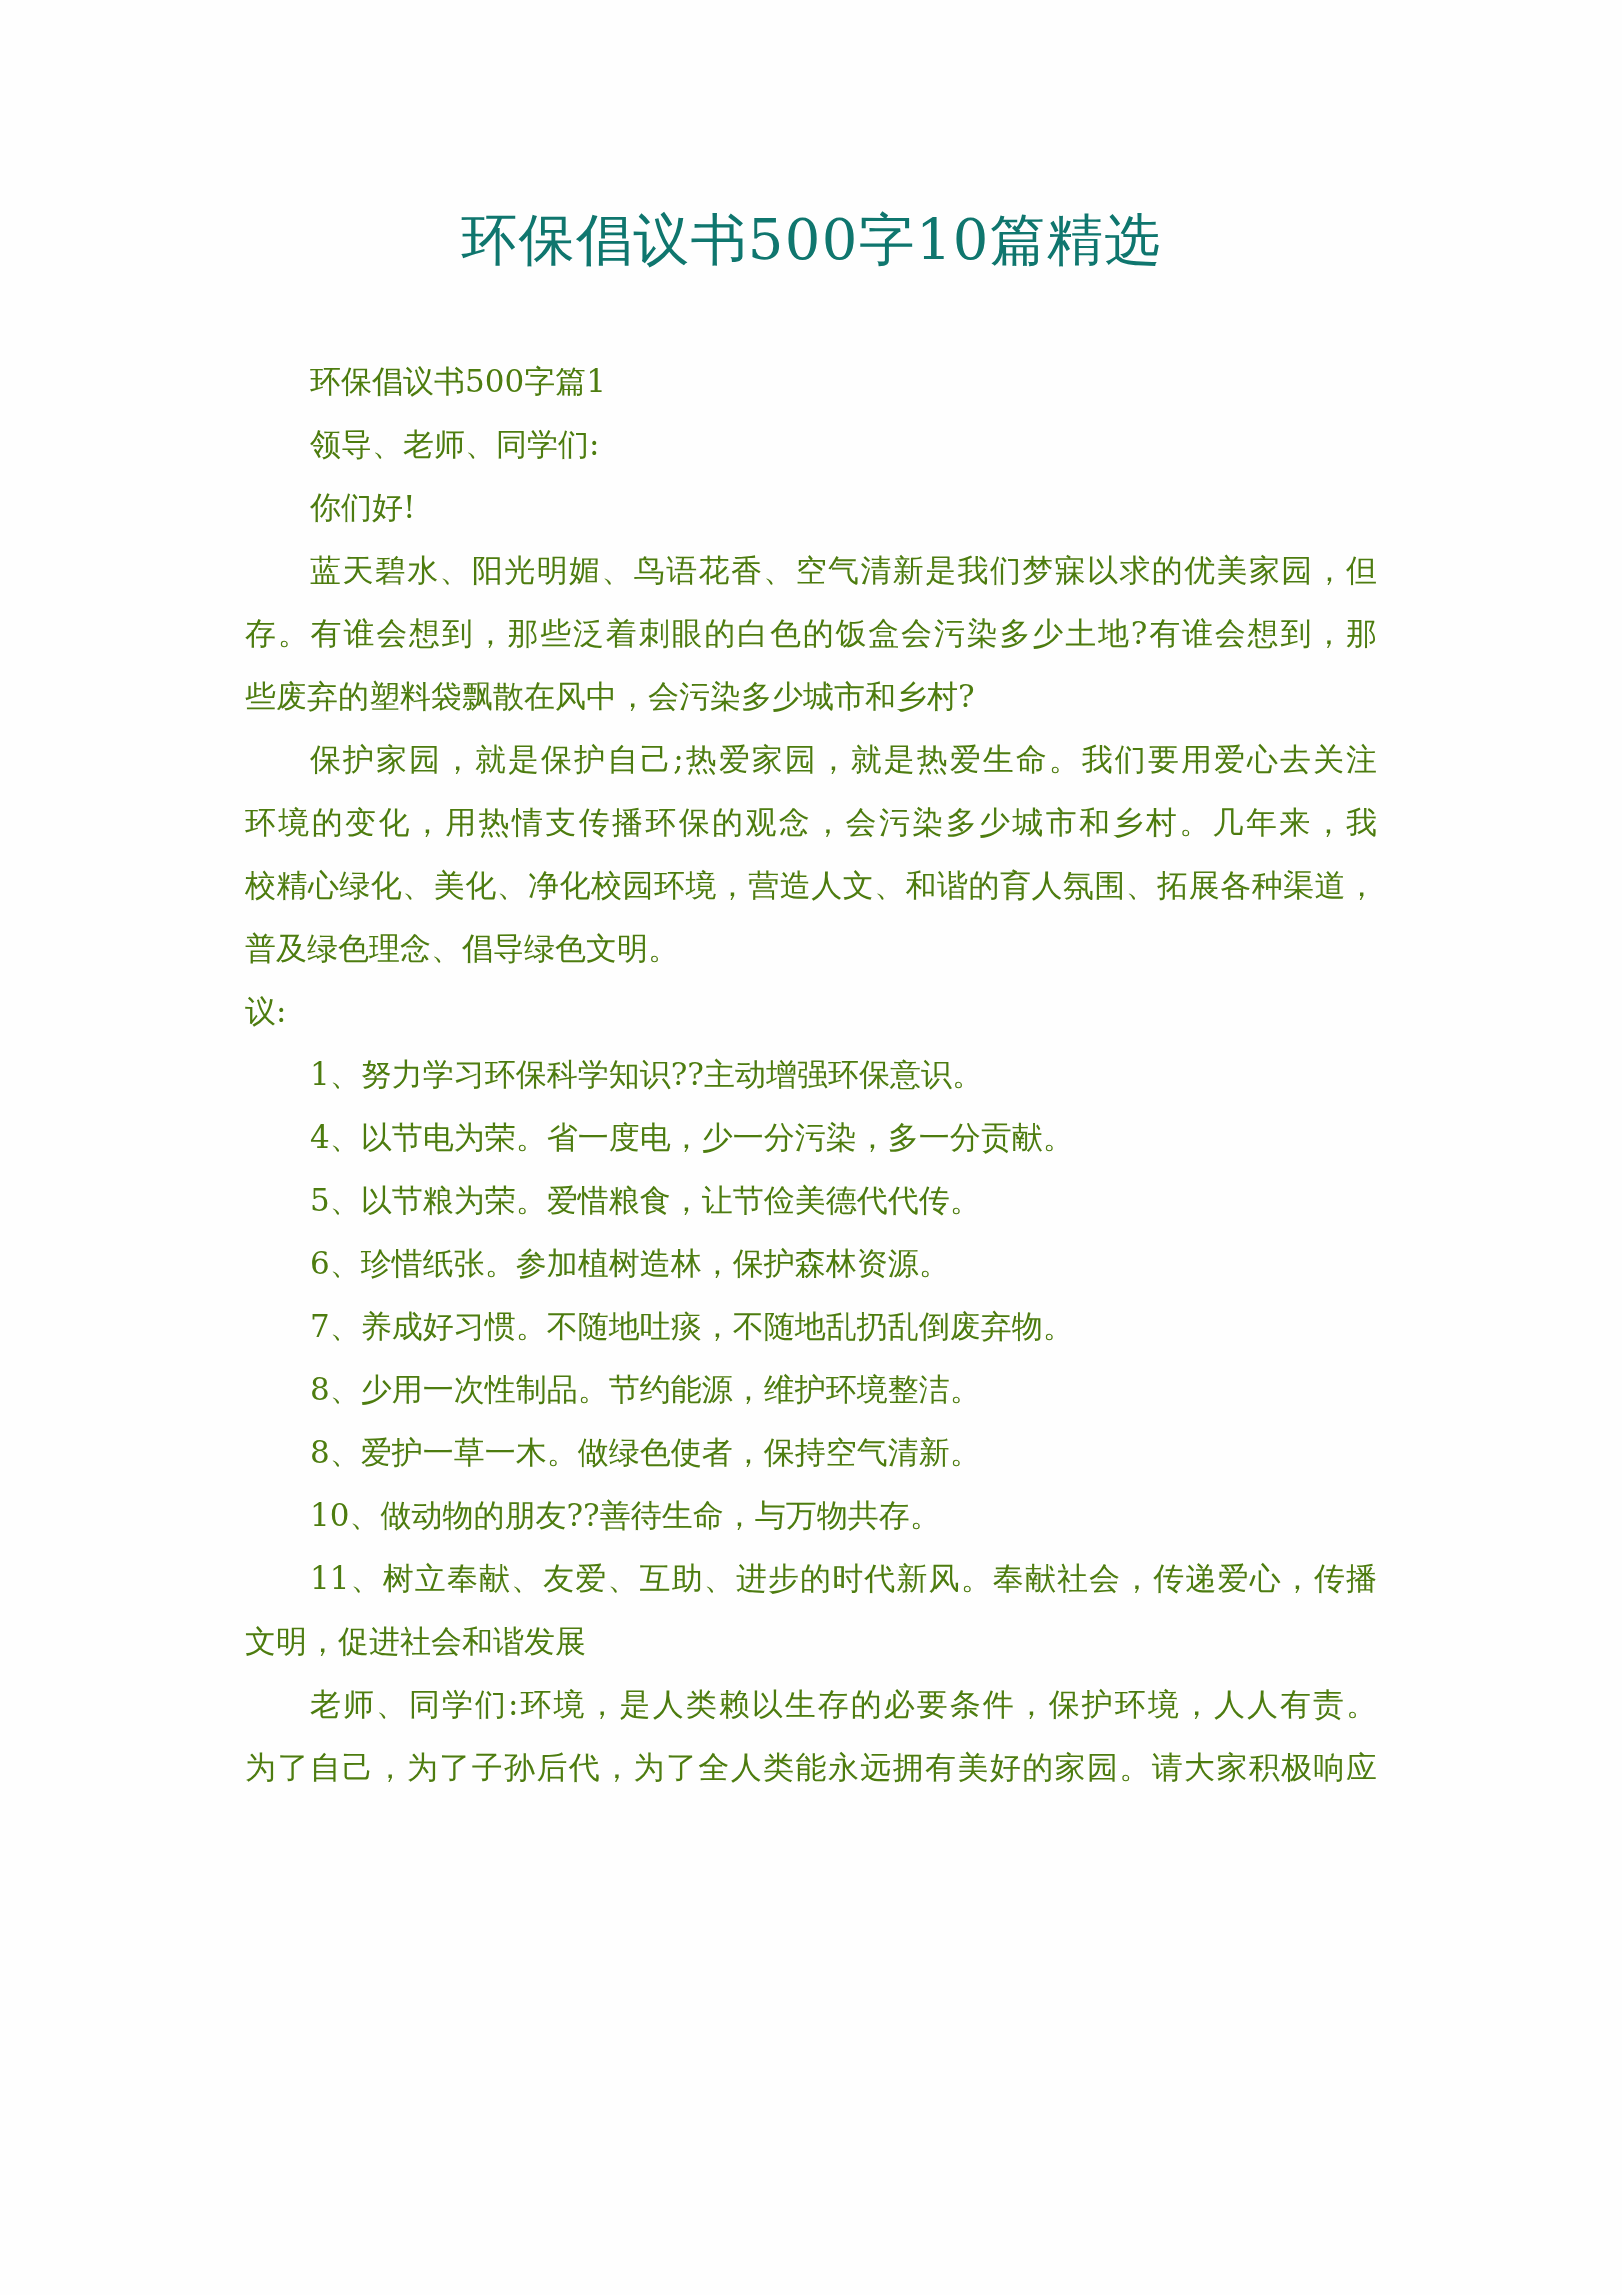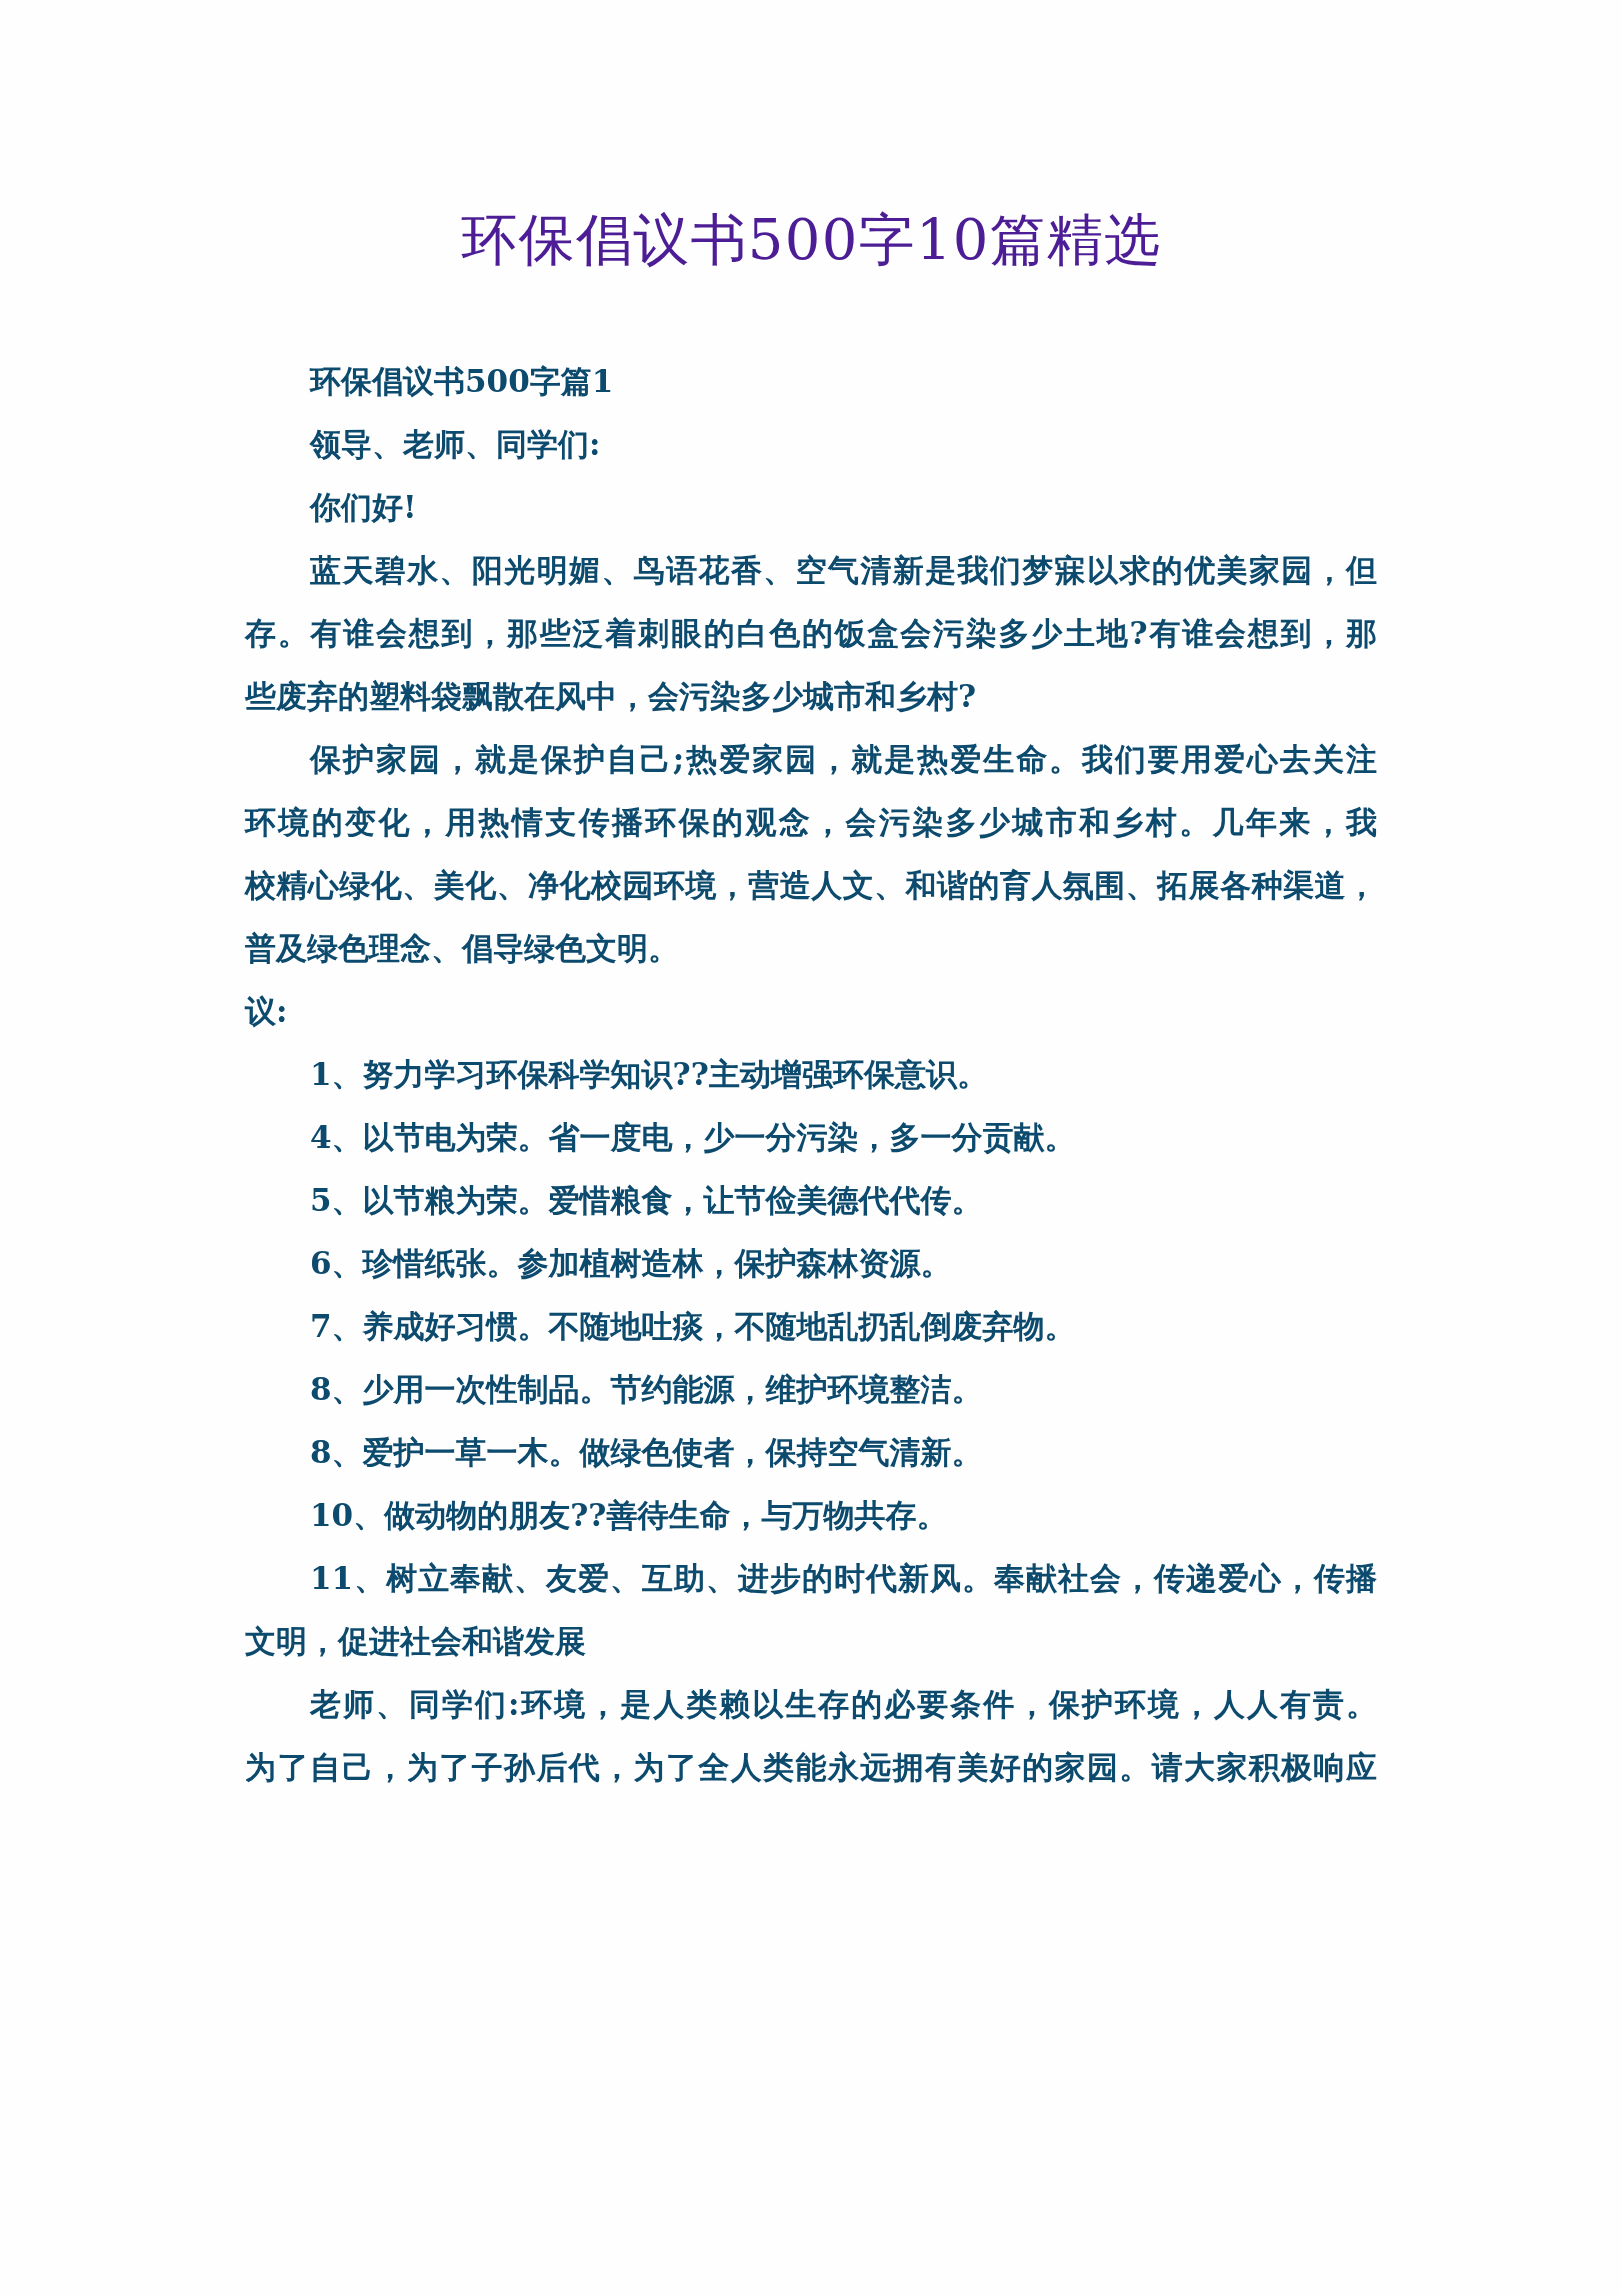--- a/index.html
+++ b/index.html
@@ -3,26 +3,26 @@
   <meta charset="utf-8">
   <style>
     html, body { margin: 0; padding: 0; background: #ffffff; }
     body {
       width: 1623px; height: 2295px; position: relative; overflow: hidden;
       font-family: "DejaVu Serif", "Liberation Serif", serif; color: #111;
     }
     .page { position: absolute; left: 0; top: 0; width: 1623px; height: 2295px; background: #fefefe; }
     .title {
       position: absolute; left: 0; width: 1623px; top: 200px; text-align: center;
-      font-size: 56px; line-height: 79px; letter-spacing: 1.3px; color: #4c1d95;
+      font-size: 56px; line-height: 79px; letter-spacing: 1.3px; color: #0f766e;
     }
     .body { position: absolute; left: 245px; top: 350px; width: 1132px; }
     .line {
       font-size: 31px; line-height: 63px; height: 63px; white-space: nowrap;
-      text-align: justify; text-align-last: justify; color: #0c4a6e; font-weight: bold;
+      text-align: justify; text-align-last: justify; color: #4d7c0f;
     }
     .line.last { text-align-last: left; }
     .indent { padding-left: 65px; }
   </style>
 </head>
 <body>
 
 <div class="page">
   <div class="title">环保倡议书500字10篇精选</div>
   <div class="body" id="doc-body">

